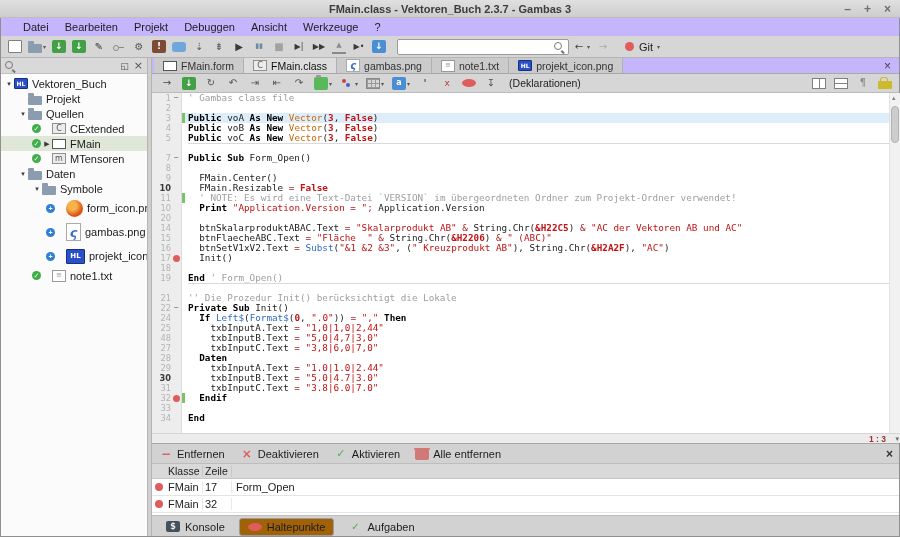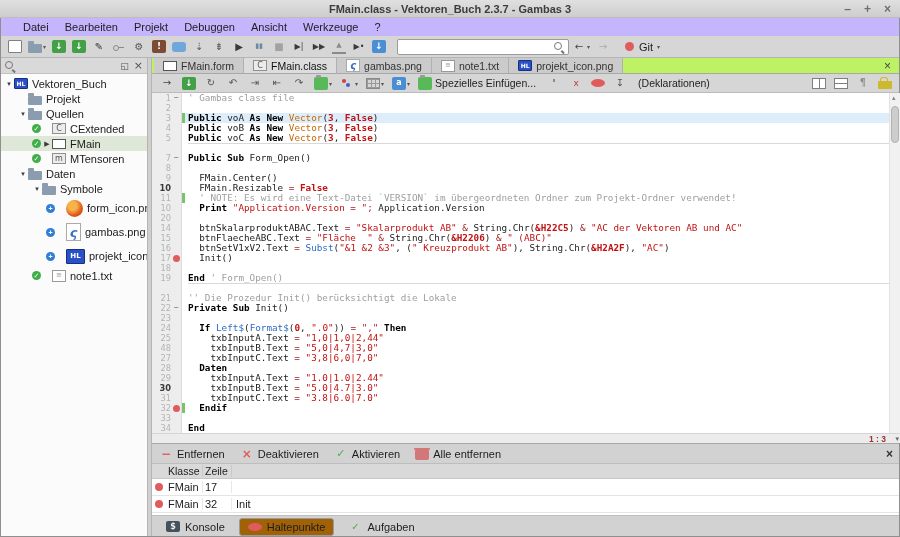--- a/index.html
+++ b/index.html
@@ -71,21 +71,21 @@
   .trow.big{height:24px}
   .trow.sel{background:var(--c-tree_selection_green)}
   .texp{width:10px;font-size:7px;color:#3a3a3a;text-align:center;flex:none}
   .tlabel{margin-left:4px;color:#1c1c1c}
   .big .sh-hl{width:19px;height:15px;font-size:7px}
   .big .sh-orange{width:17px;height:17px}
   .big .sh-gambas{width:15px;height:18px;font-size:13px}
   .splitter{width:4px;background:#cfcfcf;border-right:1px solid #b5b5b5}
   .content{flex:1;display:flex;flex-direction:column;min-width:0}
   
-  .tabbar{height:16px;background:#bef264;display:flex;align-items:flex-end;padding-left:2px;border-bottom:1px solid #a8a8a8}
+  .tabbar{height:16px;background:#c4b5fd;display:flex;align-items:flex-end;padding-left:2px;border-bottom:1px solid #a8a8a8}
   .tabs{display:flex;align-items:flex-end}
   .tab{display:flex;align-items:center;gap:4px;height:15px;padding:0 9px;background:#cbcbcb;border-right:1px solid #b0b0b0;font-size:10.5px;color:#333}
   .tab.active{background:#dddddd;color:#111}
   .tab-close{margin-left:auto;padding:0 9px;font-size:12px;color:#444;align-self:center}
   .edtb{height:19px;background:#d6d6d6;border-bottom:1px solid #bcbcbc;display:flex;align-items:center;padding:0 5px;gap:2px;font-size:10.5px}
   .edtb .lbl{margin:0 3px;color:#222;white-space:nowrap}
   .edtb .sp{flex:1}
   
   .editor{position:relative;flex:1;background:#fff;overflow:hidden;font-family:"DejaVu Sans Mono",monospace;font-size:9.3px}
   .gbg{position:absolute;left:0;top:0;bottom:0;width:30px;background:#ededed;border-right:1px solid #dcdcdc;z-index:0}
@@ -362,24 +362,20 @@
         </div>
         <div class="tbtn">
           <span class="ic sh sh-grid"></span>
           <span class="caret">▾</span>
         </div>
         <div class="tbtn">
           <span class="ic sh sh-bluebox" style="font-size: 8px;">a</span>
           <span class="caret">▾</span>
         </div>
         <div class="tbtn">
-          <span class="ic sh sh-clip"></span>
-          <span class="lbl">Spezielles Einfügen...</span>
-        </div>
-        <div class="tbtn">
           <span class="ic" style="color: rgb(51, 51, 51); font-size: 11px;">'</span>
         </div>
         <div class="tbtn">
           <span class="ic" style="color: rgb(192, 64, 64); font-size: 9px;">x</span>
         </div>
         <div class="tbtn">
           <span class="ic sh sh-dotred"></span>
         </div>
         <div class="tbtn">
           <span class="ic" style="color: rgb(85, 85, 85);">↧</span>
@@ -508,25 +504,20 @@
           </div>
           <div class="cl">
             <span class="g-num">21</span>
             <span class="g-mark"></span>
             <span class="c-text nomk"><span class="tk-c">'' Die Prozedur Init() berücksichtigt die Lokale</span></span>
           </div>
           <div class="cl">
             <span class="g-num">22</span>
             <span class="g-mark">−</span>
             <span class="c-text nomk"><span class="tk-k">Private</span><span class="tk-t"> </span><span class="tk-k">Sub</span><span class="tk-t"> Init()</span></span>
-          </div>
-          <div class="cl">
-            <span class="g-num">23</span>
-            <span class="g-mark"></span>
-            <span class="c-text nomk"></span>
           </div>
           <div class="cl">
             <span class="g-num">24</span>
             <span class="g-mark"></span>
             <span class="c-text nomk"><span class="tk-t">  </span><span class="tk-k">If</span><span class="tk-t"> </span><span class="tk-f">Left$</span><span class="tk-t">(</span><span class="tk-f">Format$</span><span class="tk-t">(</span><span class="tk-n">0</span><span class="tk-t">, </span><span class="tk-s">".0"</span><span class="tk-t">)) </span><span class="tk-o">=</span><span class="tk-t"> </span><span class="tk-s">","</span><span class="tk-t"> </span><span class="tk-k">Then</span></span>
           </div>
           <div class="cl">
             <span class="g-num">25</span>
             <span class="g-mark"></span>
             <span class="c-text nomk"><span class="tk-t">    txbInputA.Text </span><span class="tk-o">=</span><span class="tk-t"> </span><span class="tk-s">"1,0|1,0|2,44"</span></span>
@@ -615,28 +606,28 @@
           <span class="c1">Klasse</span>
           <span class="c2">Zeile</span>
         </div>
       <div id="bp-rows">
           <div class="bp-row">
             <span class="c0">
               <span class="sh sh-dotred"></span>
             </span>
             <span class="c1">FMain</span>
             <span class="c2">17</span>
+            <span class="c3">Form_Open</span>
           </div>
           <div class="bp-row">
             <span class="c0">
               <span class="sh sh-dotred"></span>
             </span>
             <span class="c1">FMain</span>
             <span class="c2">32</span>
-            <span class="c3">Init</span>
           </div>
         </div>
       <div style="flex:1;background:#fff"></div>
       <div class="btabs" id="btabs">
           <div class="btab">
             <span class="ic sh sh-console">$</span>
             <span>Konsole</span>
           </div>
           <div class="btab active">
             <span class="ic sh sh-dotred"></span>

